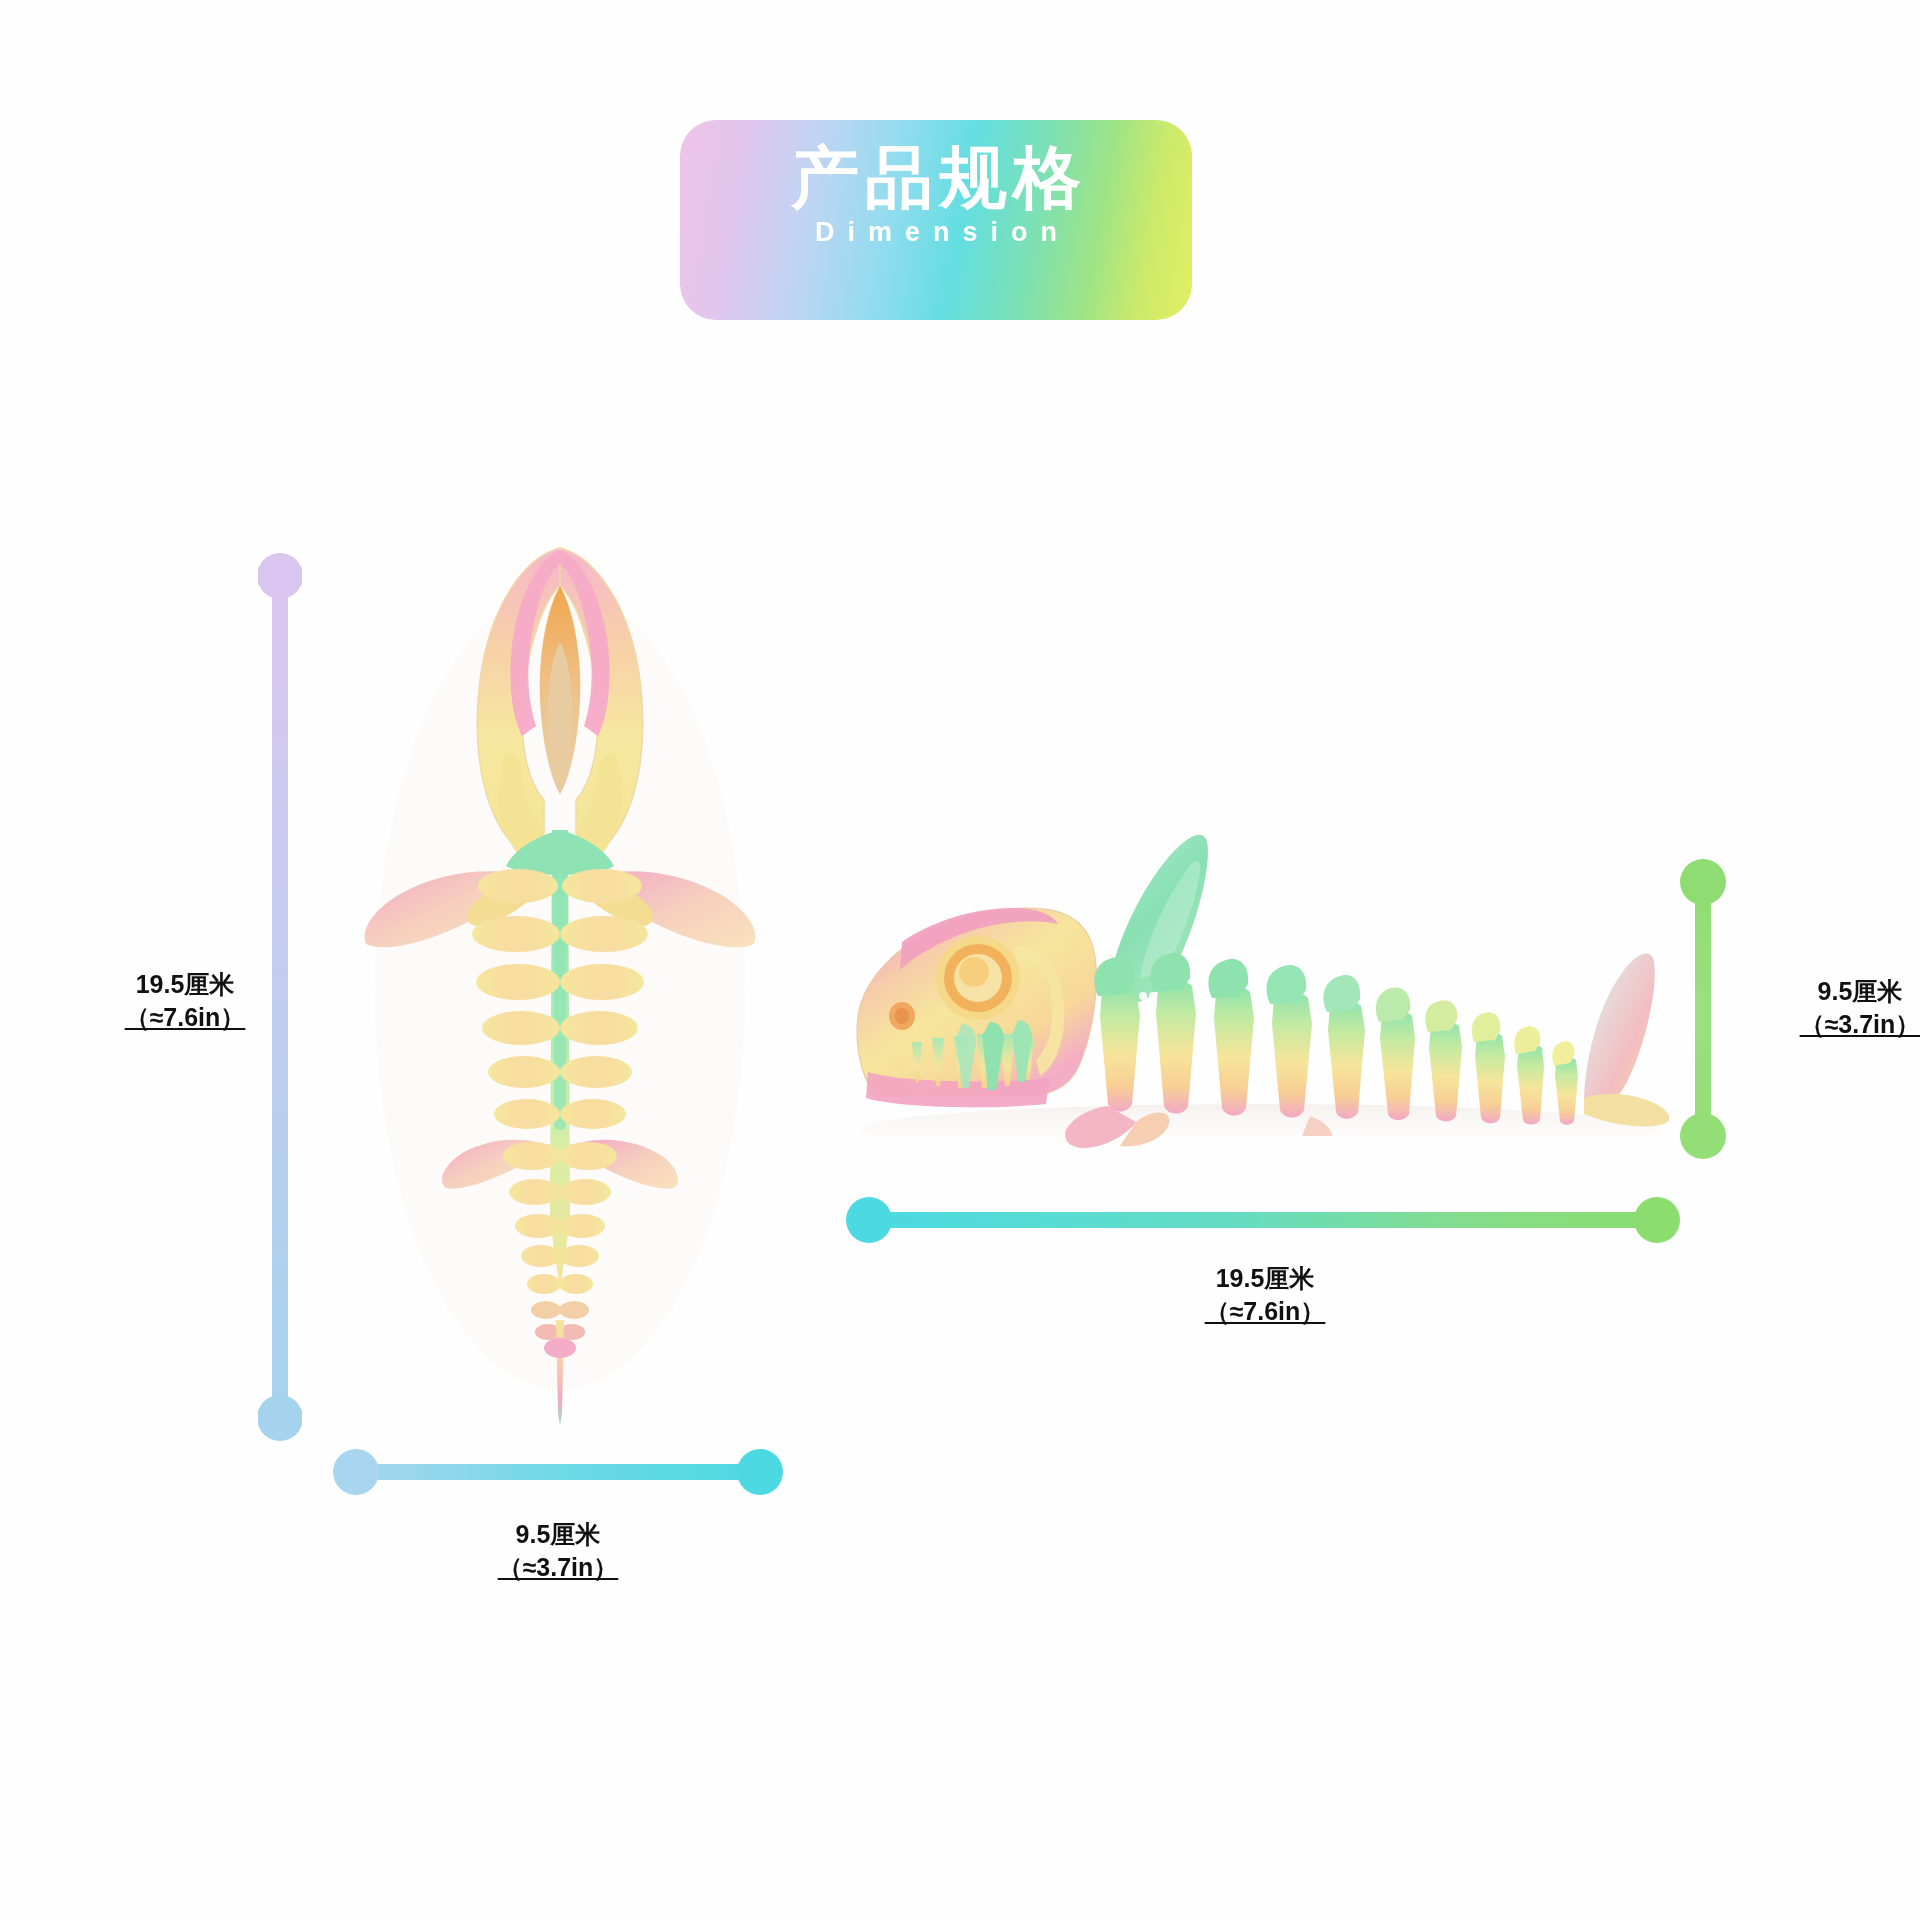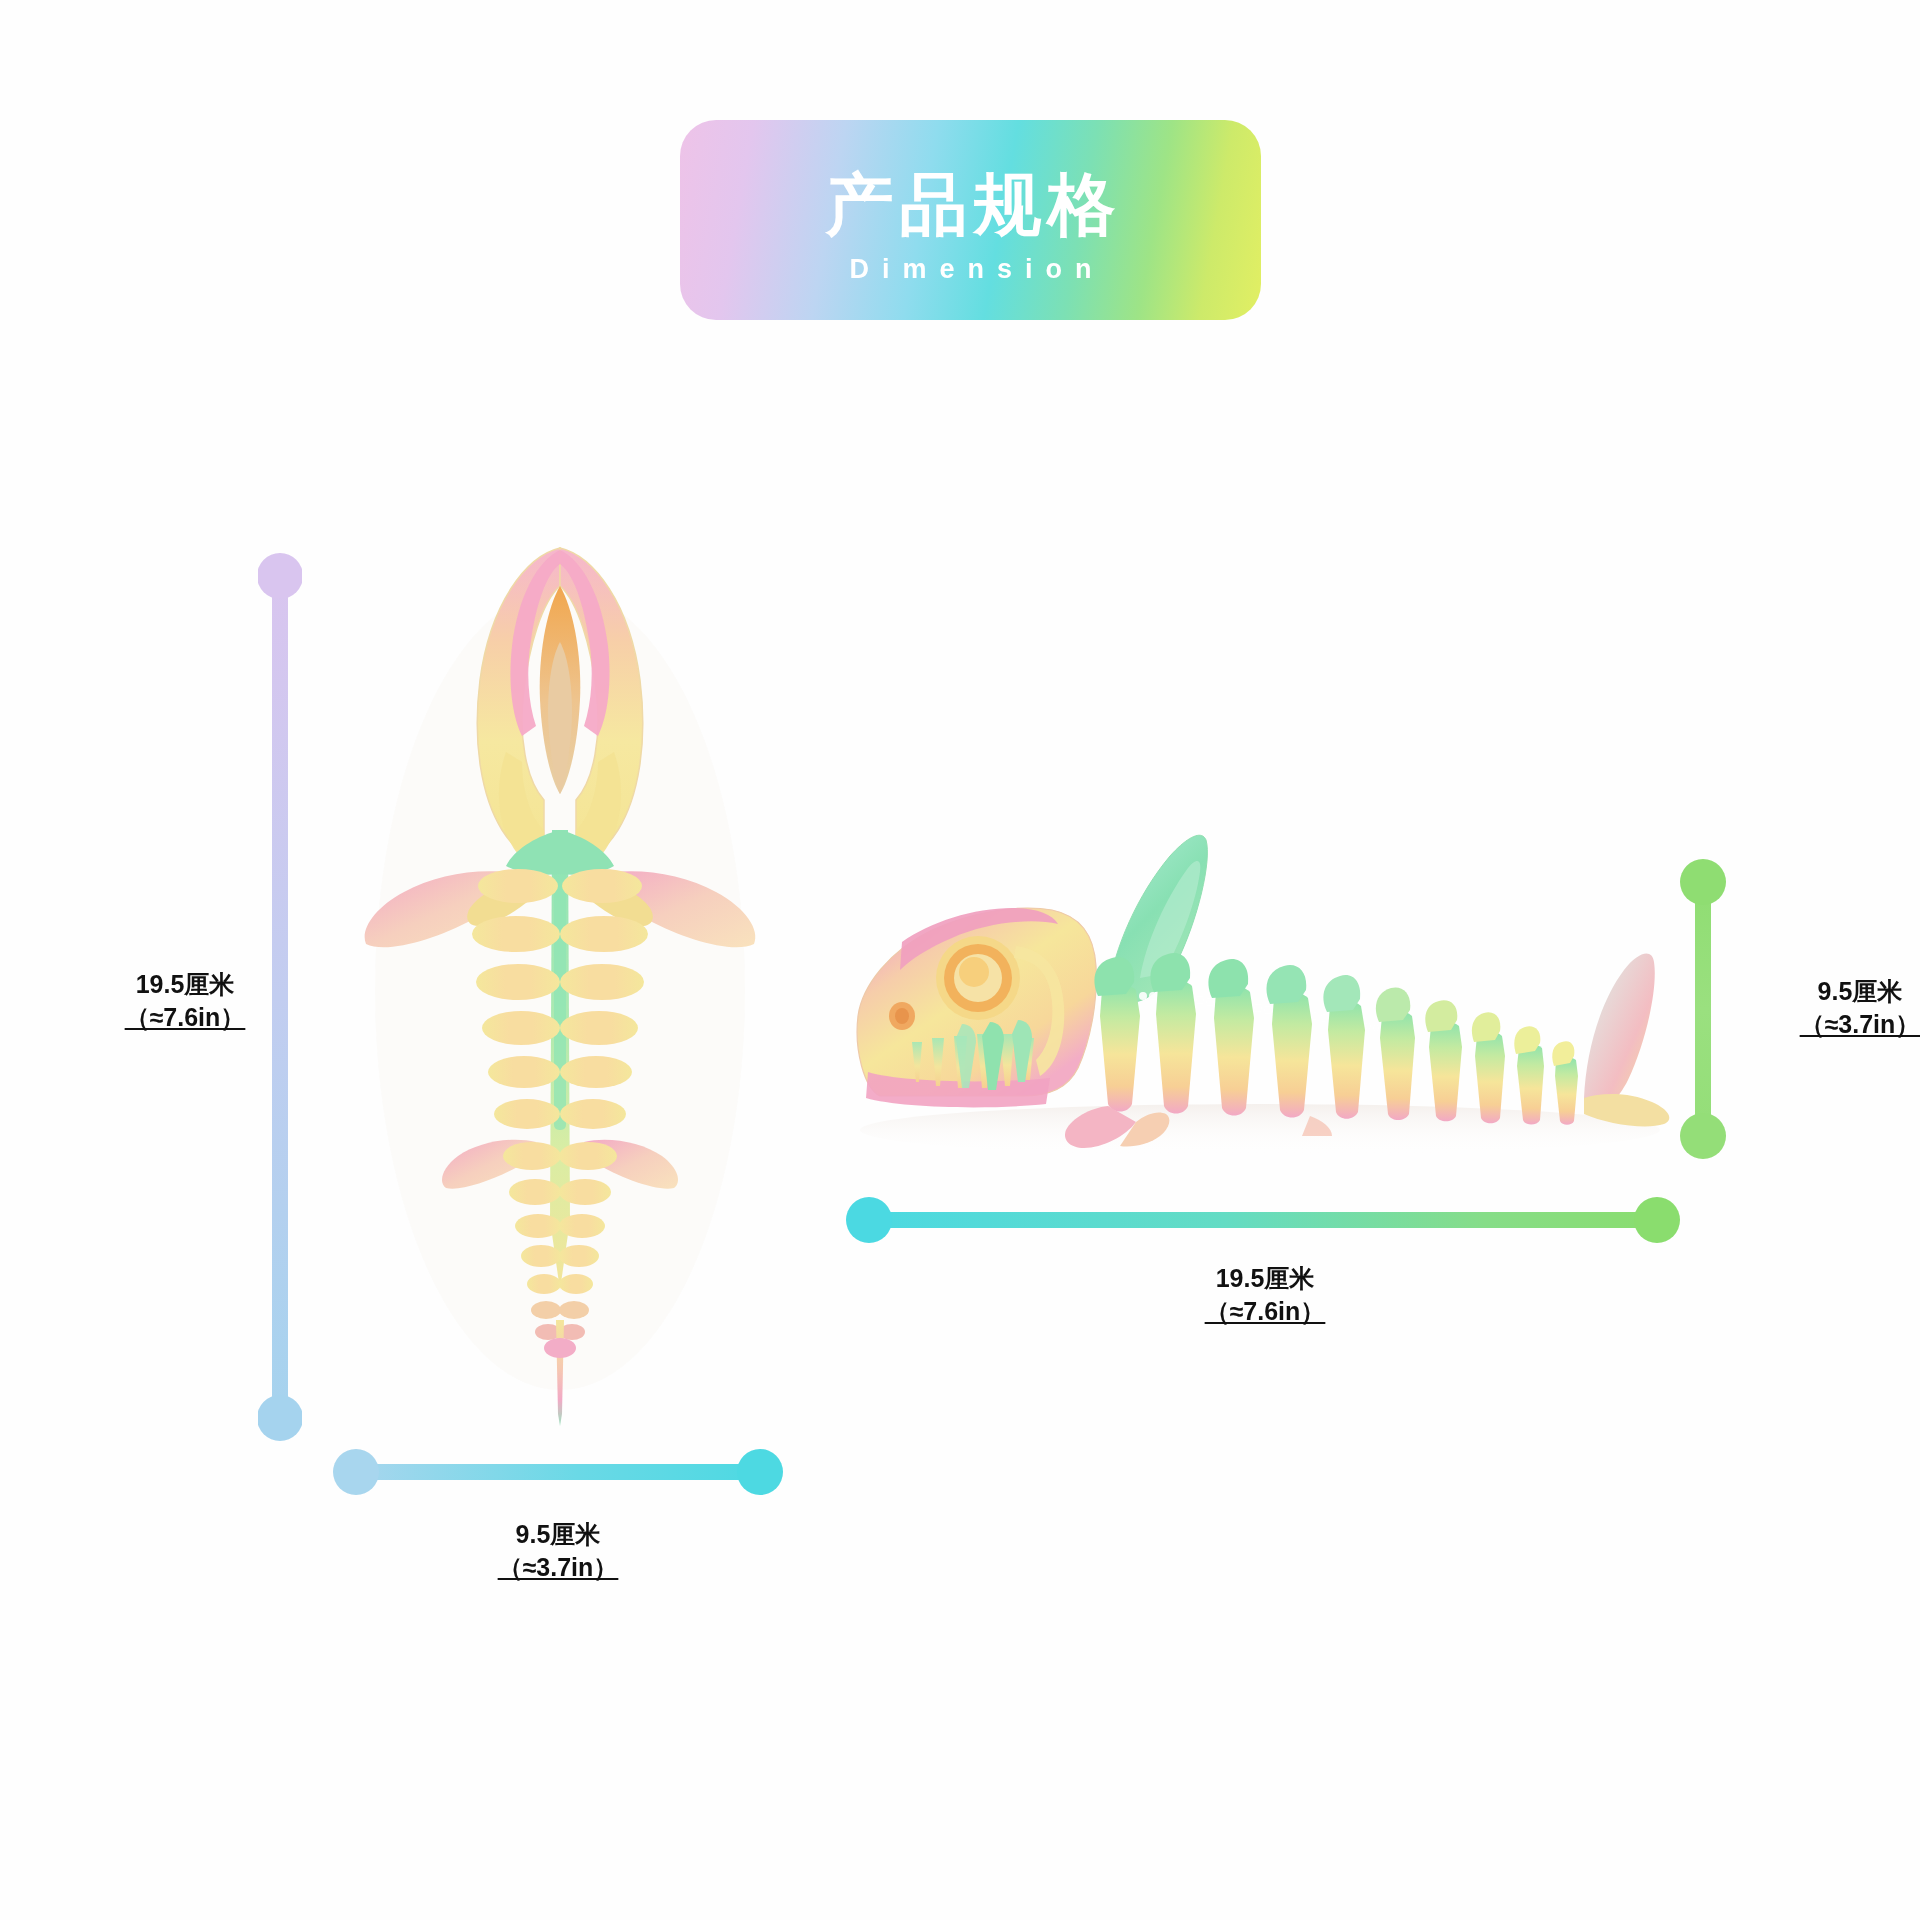--- a/index.html
+++ b/index.html
@@ -14,55 +14,54 @@
     overflow: hidden;
     font-family: "Liberation Sans", "DejaVu Sans", sans-serif;
     background: #fefefe;
   }
 
   
   #header-banner {
     position: absolute;
     left: 680px;
     top: 120px;
-    width: 581px;
+    width: 512px;
     height: 200px;
     border-radius: 36px;
     background: linear-gradient(100deg,
         #eec3e8 0%,
         #e3c6ee 12%,
         #bdd5f2 27%,
         #8fdcee 42%,
         #63dee0 55%,
         #7ce0b4 68%,
         #9ee486 80%,
         #cdea6a 90%,
         #e2ef63 100%);
     box-sizing: border-box;
     display: flex;
     flex-direction: column;
     align-items: center;
-    justify-content: center;
   }
   #banner-title-cn {
     color: #ffffff;
     font-size: 68px;
     font-weight: 700;
     letter-spacing: 6px;
     line-height: 1.05;
     text-indent: 6px;
     margin-top: 22px;
   }
   #banner-title-en {
     color: #ffffff;
     font-size: 27px;
     font-weight: 700;
     letter-spacing: 13px;
     text-indent: 13px;
-    margin-top: 13px;
+    margin-top: 4px;
     margin-bottom: 8px;
   }
 
   
   .measure-bar {
     position: absolute;
   }
 
   
   .measure-label {

